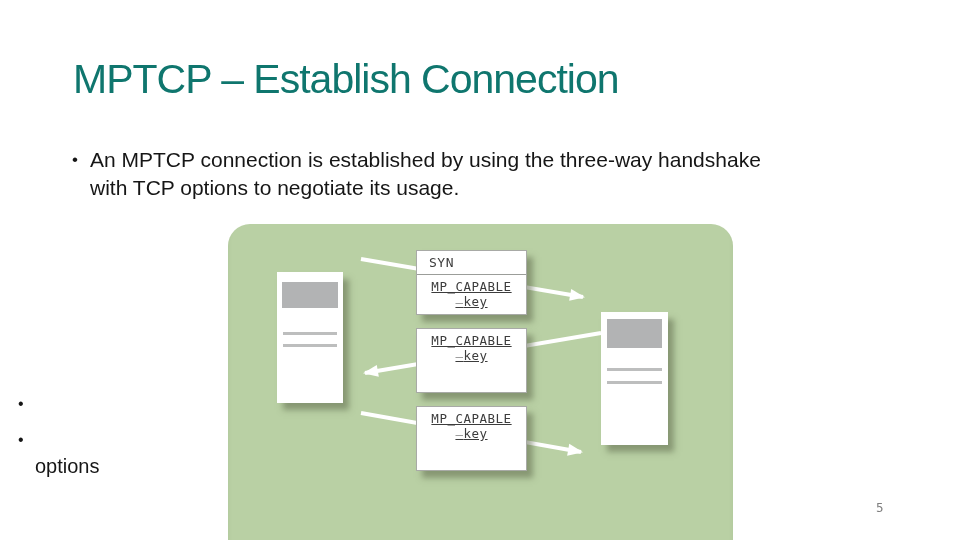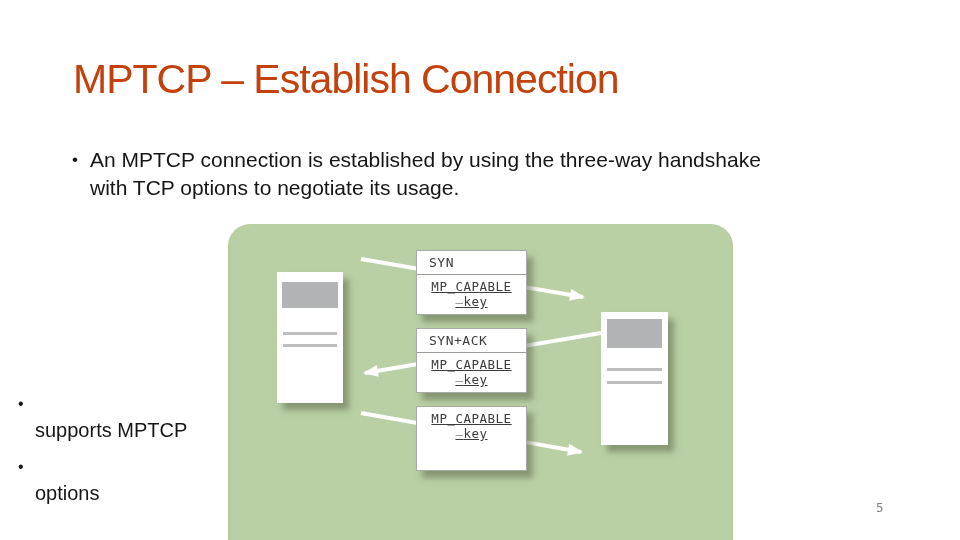--- a/index.html
+++ b/index.html
@@ -1,21 +1,21 @@
 <!DOCTYPE html>
 <html><head>
 <meta charset="utf-8">
 <style>
   html,body{margin:0;padding:0;}
   body{width:960px;height:540px;background:#ffffff;overflow:hidden;
        font-family:"Liberation Sans",sans-serif;position:relative;}
   .slide{position:absolute;inset:0;background:#ffffff;}
 
   .title{position:absolute;left:73px;top:56px;font-size:41px;line-height:46px;
-         letter-spacing:-1px;color:#c2410c;font-weight:400;white-space:nowrap;}
+         letter-spacing:-1px;color:#0f766e;font-weight:400;white-space:nowrap;}
 
   .bullet-main{position:absolute;left:72px;top:146px;width:710px;
                font-size:21px;line-height:28px;color:#161616;}
   .bullet-row{display:flex;}
   .bullet-dot{width:18px;flex:0 0 18px;font-size:17px;line-height:28px;color:#161616;}
   .bullet-text{flex:1;}
 
   .bullets-side{position:absolute;left:18px;top:390px;width:215px;
                 font-size:20px;line-height:27px;color:#161616;}
   .bullets-side .bullet-row{margin-bottom:9px;}
@@ -93,42 +93,40 @@
 
     <div class="msg msg-1">
       <div class="msg-label">SYN</div>
       <div class="msg-option">
         <span>MP_CAPABLE</span><br>
         <span class="u-raise">_</span><span>key</span>
       </div>
     </div>
 
     <div class="msg msg-2">
-      <div class="msg-label">SYN+ACK</div>
       <div class="msg-option">
         <span>MP_CAPABLE</span><br>
         <span class="u-raise">_</span><span>key</span>
       </div>
     </div>
 
     <div class="msg msg-3">
       <div class="msg-option">
         <span>MP_CAPABLE</span><br>
         <span class="u-raise">_</span><span>key</span>
       </div>
     </div>
 
   </div>
 
   <div class="bullets-side">
     <div class="bullet-row">
       <span class="bullet-dot">•</span>
       <span class="bullet-text">
         <br>
-        <span>supports MPTCP</span>
       </span>
     </div>
     <div class="bullet-row">
       <span class="bullet-dot">•</span>
       <span class="bullet-text">
         <br>
         <span>options</span>
       </span>
     </div>
   </div>

